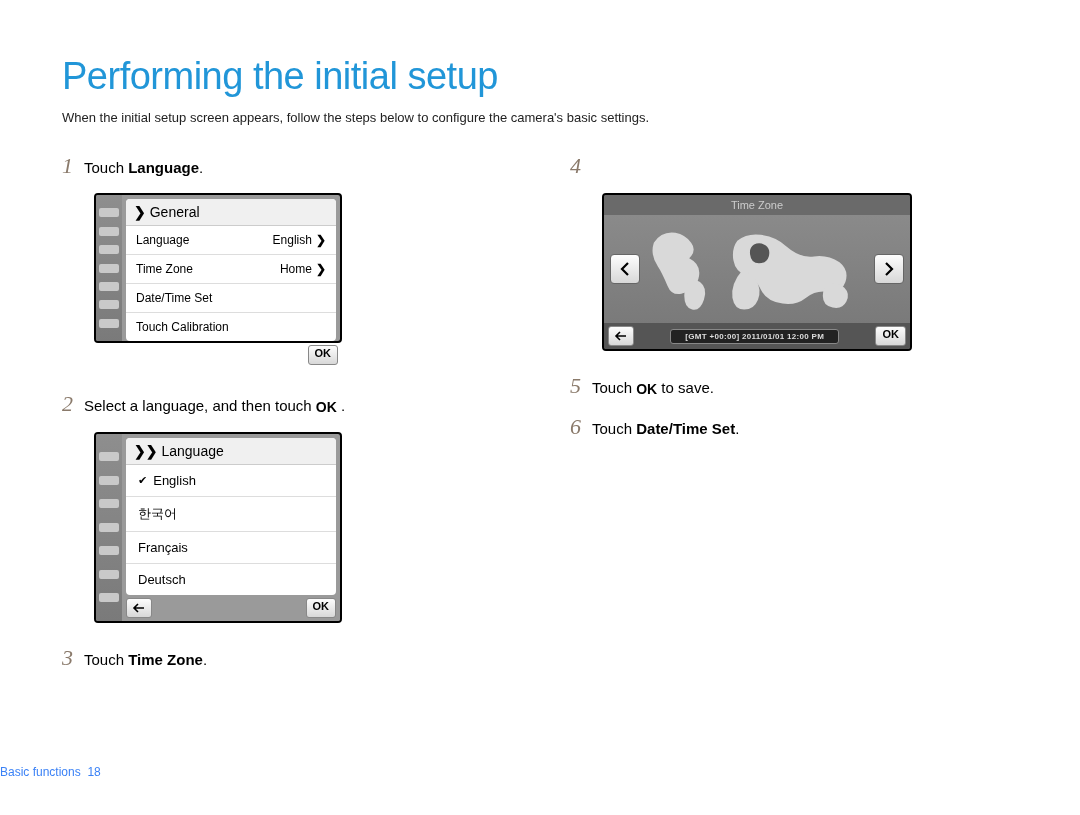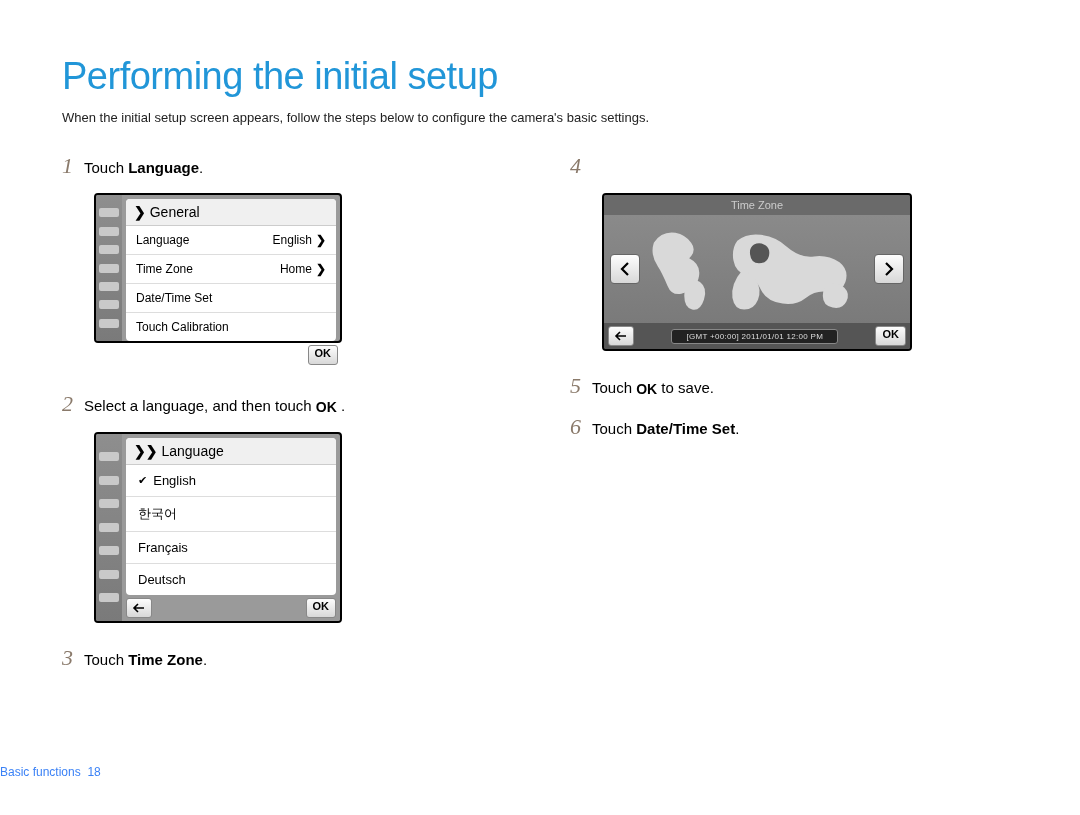--- a/index.html
+++ b/index.html
@@ -215,20 +215,21 @@
     padding:3px 4px;
   }
   .tzinfo {
     background:#222;
     border:1px solid #888;
     border-radius:3px;
     color:#ddd;
     font-size:8px;
     padding:2px 14px;
     letter-spacing:0.3px;
+    font-weight:bold;
   }
 
   .pagefoot {
     position:absolute;
     bottom: 36px;
     left:0; right:0;
     text-align:left;
     font-size:12px;
     color:#3b82f6;
   }

